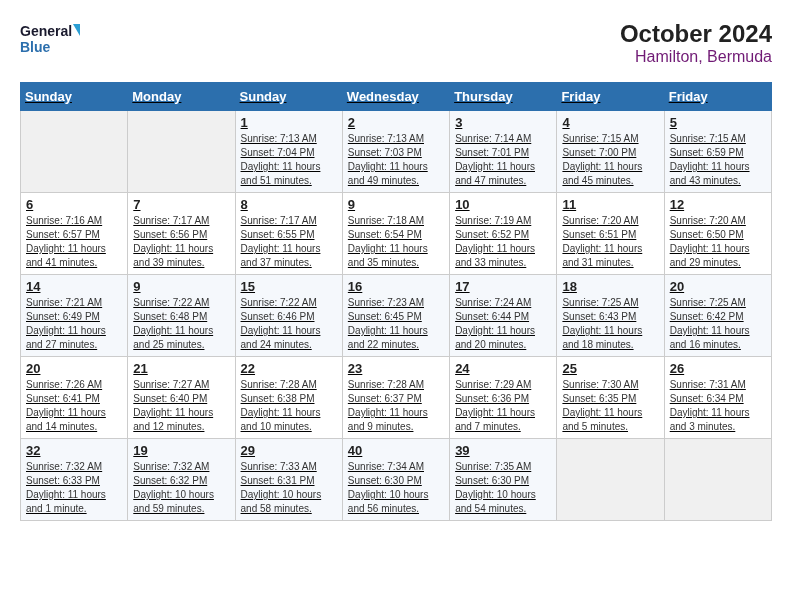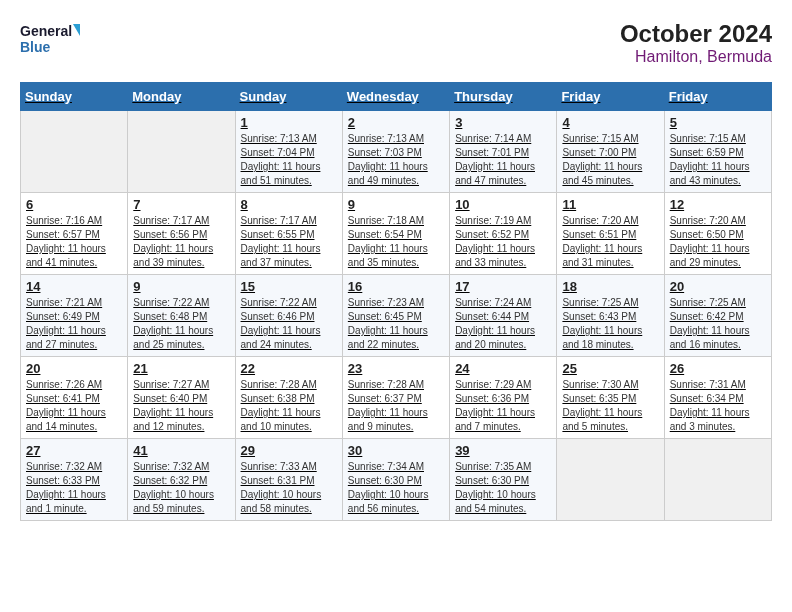--- a/index.html
+++ b/index.html
@@ -213,33 +213,33 @@
           <div class="day-num">25</div>
           <div class="day-info">Sunrise: 7:30 AM<br>Sunset: 6:35 PM<br>Daylight: 11 hours and 5 minutes.</div>
         </td>
         <td>
           <div class="day-num">26</div>
           <div class="day-info">Sunrise: 7:31 AM<br>Sunset: 6:34 PM<br>Daylight: 11 hours and 3 minutes.</div>
         </td>
       </tr>
       <tr>
         <td>
-          <div class="day-num">27</div>
+          <div class="day-num">32</div>
           <div class="day-info">Sunrise: 7:32 AM<br>Sunset: 6:33 PM<br>Daylight: 11 hours and 1 minute.</div>
         </td>
         <td>
-          <div class="day-num">41</div>
+          <div class="day-num">19</div>
           <div class="day-info">Sunrise: 7:32 AM<br>Sunset: 6:32 PM<br>Daylight: 10 hours and 59 minutes.</div>
         </td>
         <td>
           <div class="day-num">29</div>
           <div class="day-info">Sunrise: 7:33 AM<br>Sunset: 6:31 PM<br>Daylight: 10 hours and 58 minutes.</div>
         </td>
         <td>
-          <div class="day-num">30</div>
+          <div class="day-num">40</div>
           <div class="day-info">Sunrise: 7:34 AM<br>Sunset: 6:30 PM<br>Daylight: 10 hours and 56 minutes.</div>
         </td>
         <td>
           <div class="day-num">39</div>
           <div class="day-info">Sunrise: 7:35 AM<br>Sunset: 6:30 PM<br>Daylight: 10 hours and 54 minutes.</div>
         </td>
         <td class="empty"></td>
         <td class="empty"></td>
       </tr>
     </tbody>

